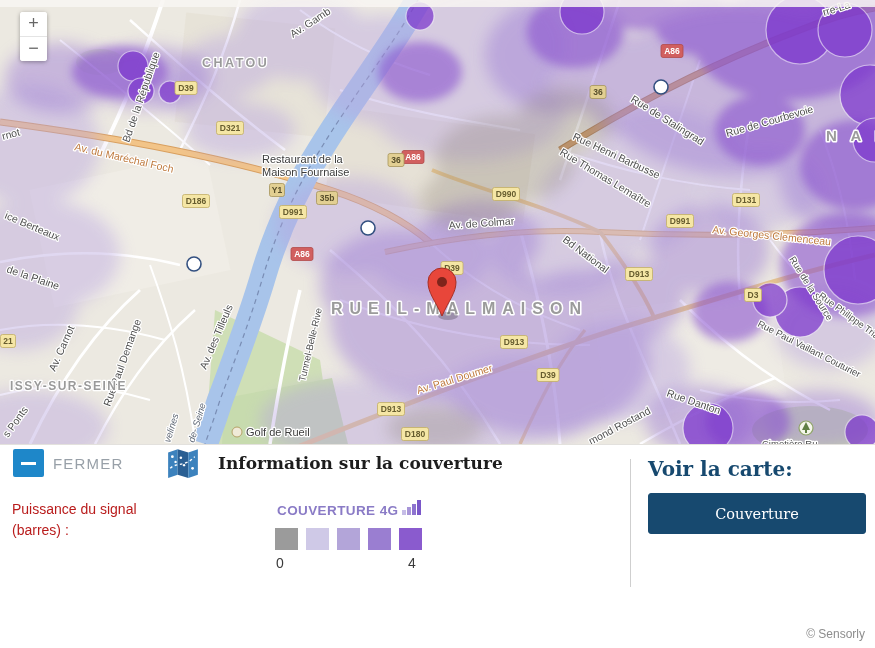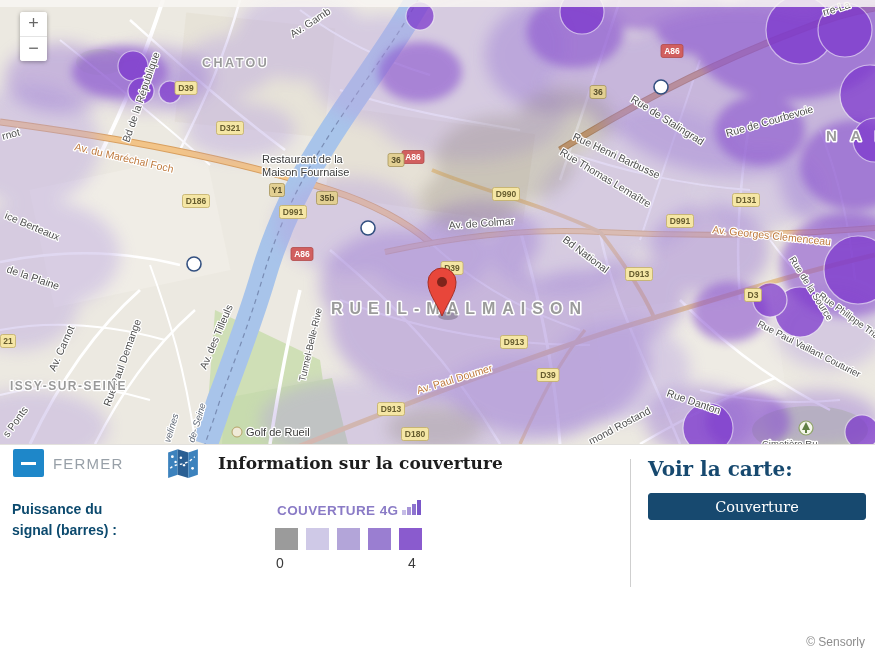--- a/index.html
+++ b/index.html
@@ -39,39 +39,39 @@
   
   .panel{position:absolute;left:0;top:444px;width:875px;height:204px;background:#fff;
     border-top:1px solid #e3e1dd;box-sizing:border-box;}
   .fermer-btn{position:absolute;left:13px;top:4px;width:31px;height:28px;background:#1e87c9;
     border-radius:2px;cursor:pointer;}
   .fermer-btn .bar{position:absolute;left:8px;top:13px;width:15px;height:3px;background:#fff;}
   .fermer-label{position:absolute;left:53px;top:10px;font-size:15px;color:#98a0a8;letter-spacing:1.2px;}
   .map-ic{position:absolute;left:166px;top:2px;width:34px;height:32px;}
   .ptitle{position:absolute;left:218px;top:8px;font-family:"DejaVu Serif",serif;font-weight:bold;
     font-size:17px;color:#1d1d1d;text-align:right;}
-  .siglabel{position:absolute;left:12px;top:54px;width:125px;font-weight:bold;font-size:14px;
-    line-height:1.5;color:#0c4a6e;}
+  .siglabel{position:absolute;left:12px;top:54px;width:125px;font-weight:normal;font-size:14px;
+    line-height:1.5;color:#b91c1c;}
   .legtitle{position:absolute;left:277px;top:58px;font-weight:bold;font-size:13.5px;color:#8a7bc6;
     letter-spacing:.4px;}
   .sigbars{position:absolute;left:402px;top:55px;height:15px;display:flex;align-items:flex-end;gap:1.5px;}
   .sigbars i{display:block;width:3.5px;}
   .swatches{position:absolute;left:275px;top:83px;display:flex;gap:8px;}
   .sw{width:23px;height:22px;}
   .scale0{position:absolute;left:276px;top:110px;font-size:14px;color:#3a3a3a;}
   .scale4{position:absolute;left:408px;top:110px;font-size:14px;color:#3a3a3a;}
   .desc{position:absolute;left:8px;top:138px;font-size:13px;color:#4b4b4b;line-height:1.62;}
   .vdiv{position:absolute;left:630px;top:14px;width:1px;height:128px;background:#cfcfcf;}
   .sidecol{position:absolute;left:648px;top:12px;width:218px;}
   .sidehead{font-family:"DejaVu Serif",serif;font-weight:bold;font-size:20px;color:#17496f;}
-  .sbtn{margin-top:8px;height:27px;border:1px solid #17496f;border-radius:3px;background:#fff;
+  .sbtn{margin-top:8px;height:41px;border:1px solid #17496f;border-radius:3px;background:#fff;
     color:#17496f;font-family:"DejaVu Serif",serif;font-size:14.5px;display:flex;align-items:center;
     justify-content:center;box-sizing:border-box;cursor:pointer;}
   .sbtn.primary{background:#17496f;color:#fff;margin-top:12px;}
-  .copyright{position:absolute;right:10px;top:182px;font-size:12px;color:#8d8d8d;margin-top:8px;}
+  .copyright{position:absolute;right:10px;top:182px;font-size:12px;color:#8d8d8d;}
 </style>
 </head>
 <body>
 
 <div class="screen">
 
   <div class="map">
     <svg width="875" height="444" viewBox="0 0 875 444">
       <defs>
         <filter id="bl8" x="-40%" y="-40%" width="180%" height="180%">

